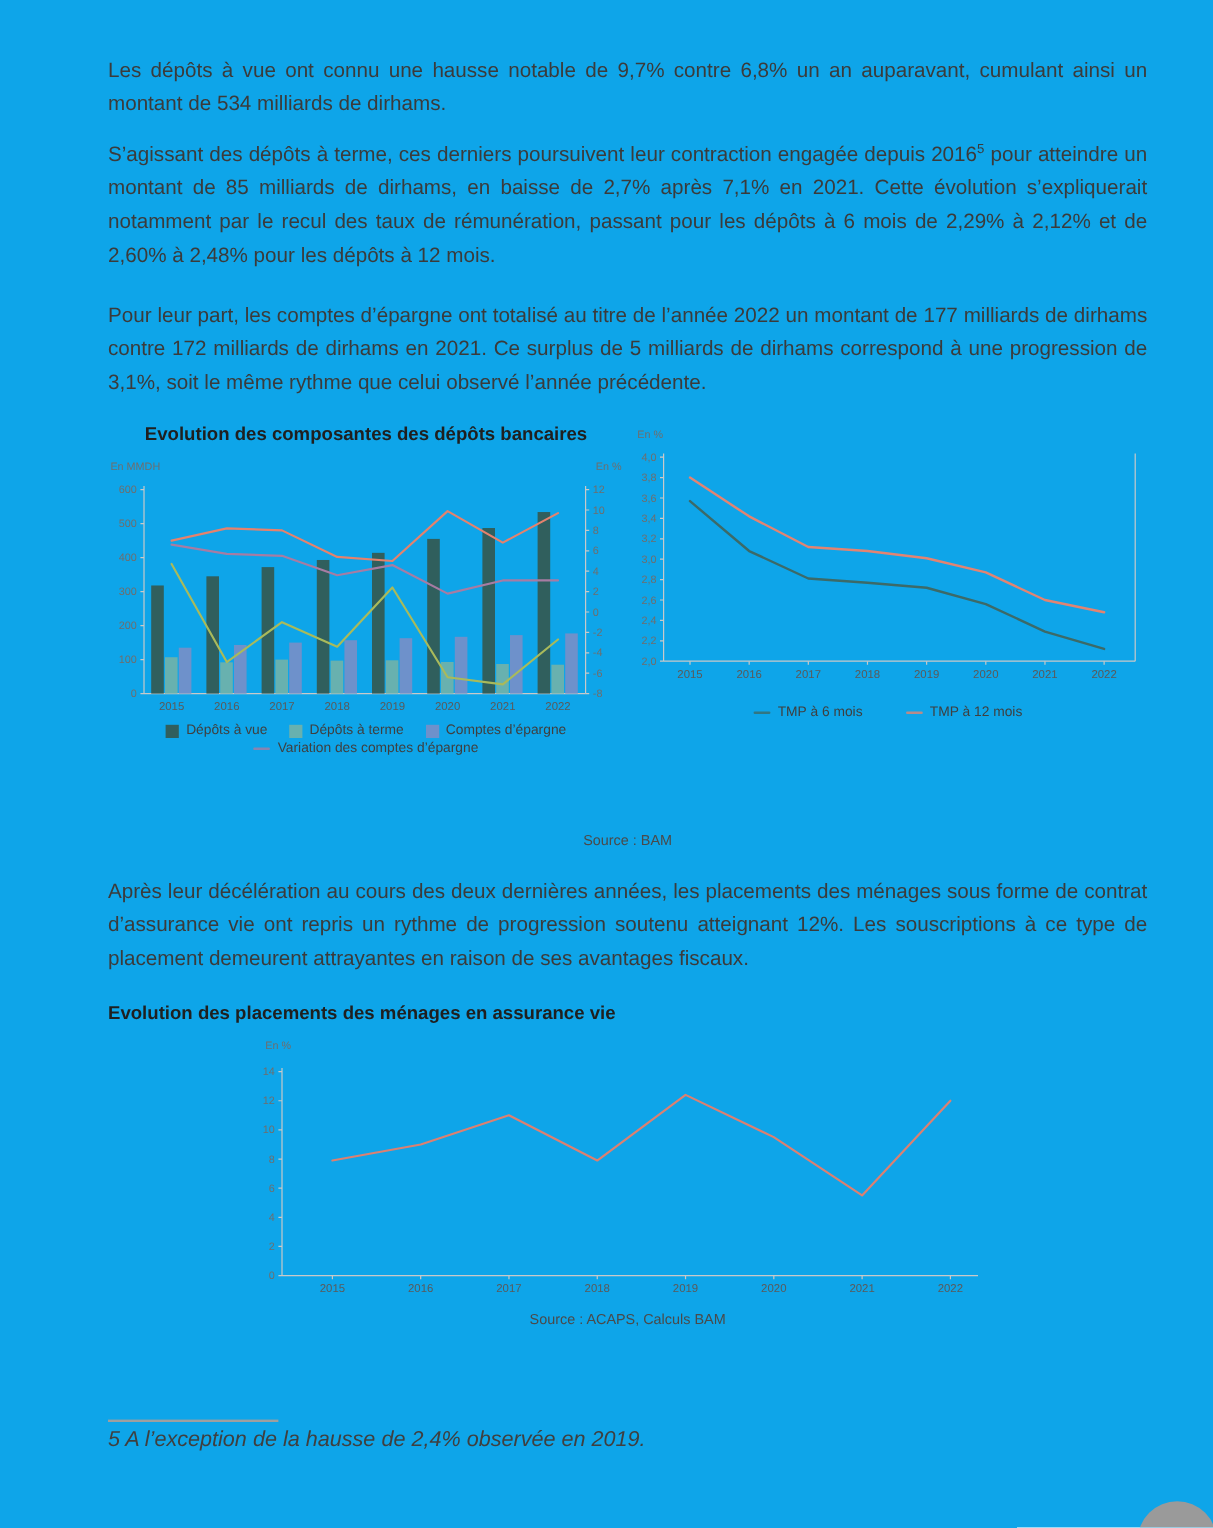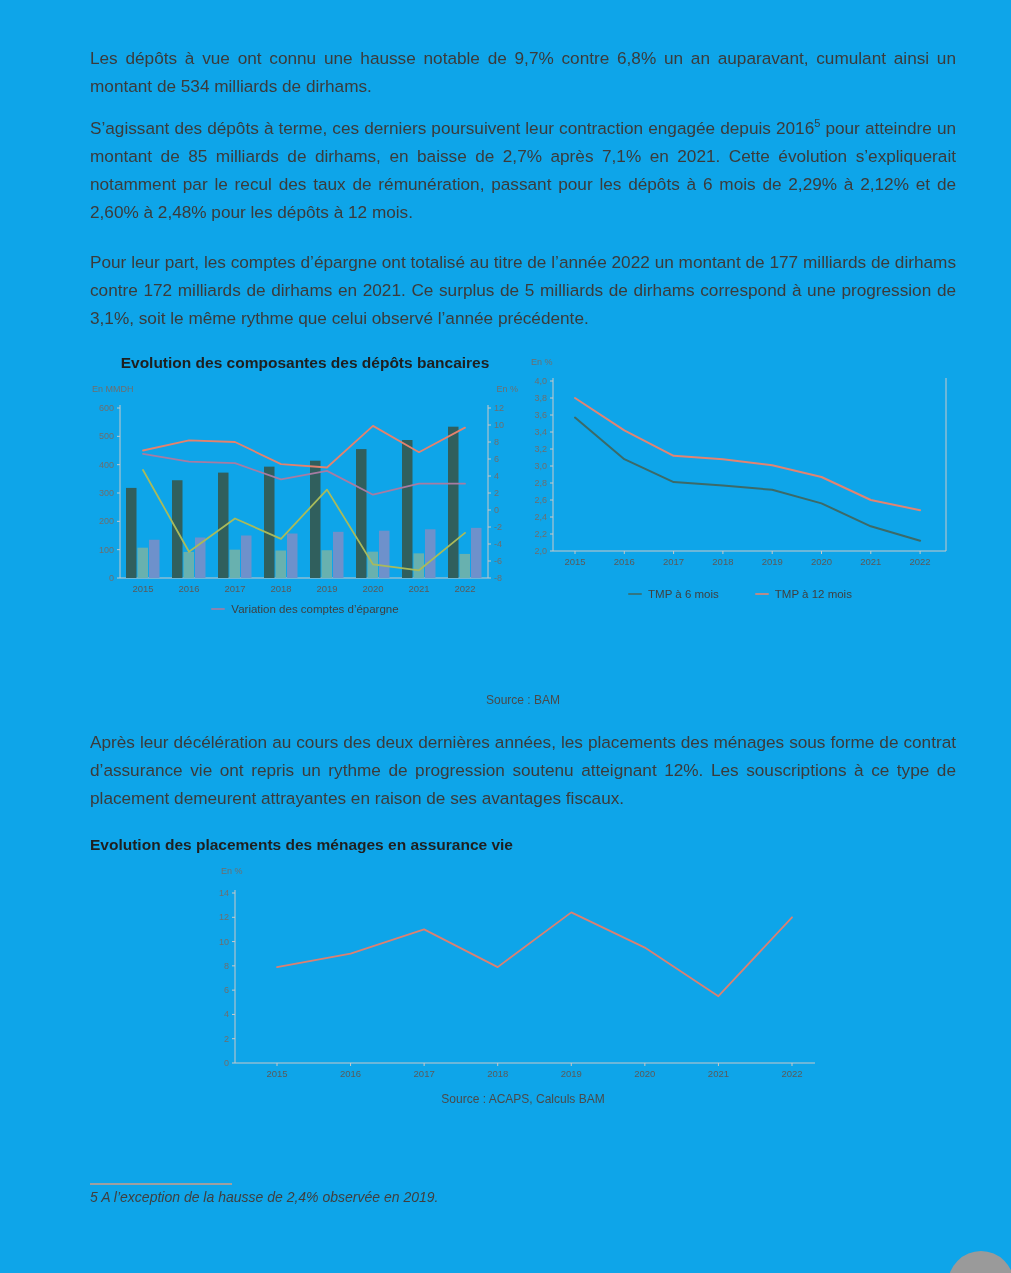--- a/index.html
+++ b/index.html
@@ -21,21 +21,21 @@
   .legend-row{display:flex;justify-content:center;gap:18px;margin-top:3px;}
   .legend-item{display:flex;align-items:center;gap:6px;white-space:nowrap;}
   .sq{width:11px;height:11px;display:inline-block;flex:none;}
   .dash{width:14px;height:2.5px;border-radius:2px;display:inline-block;flex:none;opacity:.8;}
   .source{position:absolute;left:90px;width:866px;text-align:center;font-size:12px;color:#4a4a4a;}
   #source1{top:693px}#source2{top:1092px}
   #title3{position:absolute;top:836px;left:90px;width:866px;text-align:left;
           font-weight:bold;font-size:15.5px;color:#1f1f1f;margin:0;}
   #chart3{position:absolute;left:195px;top:858px;}
   .footnote-rule{position:absolute;top:1183px;left:90px;width:142px;height:2px;background:#9f9f9f;}
-  .footnote{position:absolute;top:1189px;left:90px;font-size:14px;font-style:italic;color:#3f3f3f;}
+  .footnote{position:absolute;top:1189px;left:90px;font-size:18px;font-style:italic;color:#3f3f3f;}
   .page-circle{position:absolute;left:948px;top:1251px;width:66px;height:66px;
                border-radius:50%;background:#9a9a9a;}
 </style>
 </head>
 <body>
 
 <div class="page">
 
   <p class="para" id="p1">Les dépôts à vue ont connu une hausse notable de 9,7% contre 6,8% un an auparavant, cumulant ainsi un montant de 534 milliards de dirhams.</p>
 
@@ -119,20 +119,34 @@
         <rect x="289" y="151.68333333333334" width="10.5" height="47.31666666666666" fill="#6E91CB"></rect>
         <rect x="335" y="150.26666666666665" width="10.5" height="48.73333333333335" fill="#6E91CB"></rect>
         <rect x="381" y="148.85" width="10.5" height="50.150000000000006" fill="#6E91CB"></rect>
         <polyline points="53.0,71.5 99.0,61.3 145.0,63.0 191.0,85.1 237.0,88.5 283.0,46.9 329.0,73.2 375.0,48.6" fill="none" stroke="#E5826D" stroke-width="1.8" stroke-linejoin="round" stroke-linecap="round"></polyline>
         <polyline points="53.0,91.0 99.0,172.7 145.0,139.5 191.0,159.9 237.0,110.6 283.0,185.4 329.0,191.3 375.0,153.9" fill="none" stroke="#A9BA5B" stroke-width="1.8" stroke-linejoin="round" stroke-linecap="round"></polyline>
         <polyline points="53.0,74.9 99.0,82.6 145.0,84.2 191.0,100.4 237.0,91.9 283.0,115.7 329.0,104.7 375.0,104.7" fill="none" stroke="#A77CA3" stroke-width="1.8" stroke-linejoin="round" stroke-linecap="round"></polyline>
       </svg>
     <div class="legend" id="legend1">
         <div class="legend-row">
           <span class="legend-item">
+            <span class="sq" style="background: rgb(48, 95, 93);"></span>
+            <span>Dépôts à vue</span>
+          </span>
+          <span class="legend-item">
+            <span class="sq" style="background: rgb(104, 177, 175);"></span>
+            <span>Dépôts à terme</span>
+          </span>
+          <span class="legend-item">
+            <span class="sq" style="background: rgb(110, 145, 203);"></span>
+            <span>Comptes d’épargne</span>
+          </span>
+        </div>
+        <div class="legend-row">
+          <span class="legend-item">
             <span class="dash" style="background: rgb(167, 124, 163);"></span>
             <span>Variation des comptes d’épargne</span>
           </span>
         </div>
       </div>
   </div>
 
   <div class="chart-col" id="col2">
     <svg id="chart2" width="434" height="214">
         <text x="8" y="13" text-anchor="start" font-size="9" fill="#6e6e6e">En %</text>

